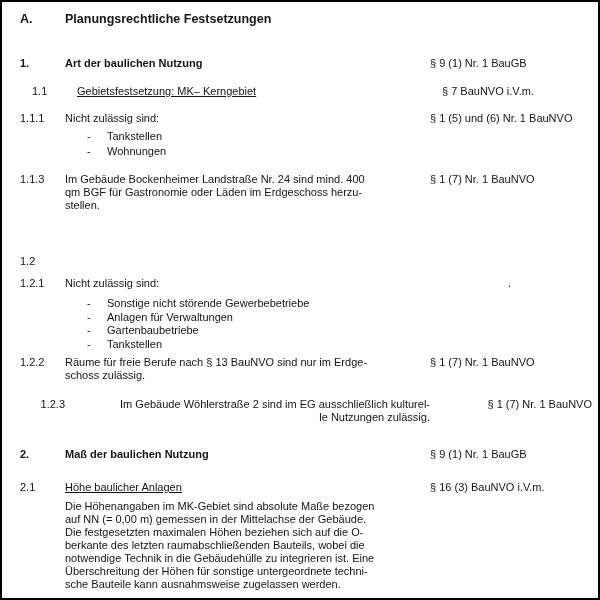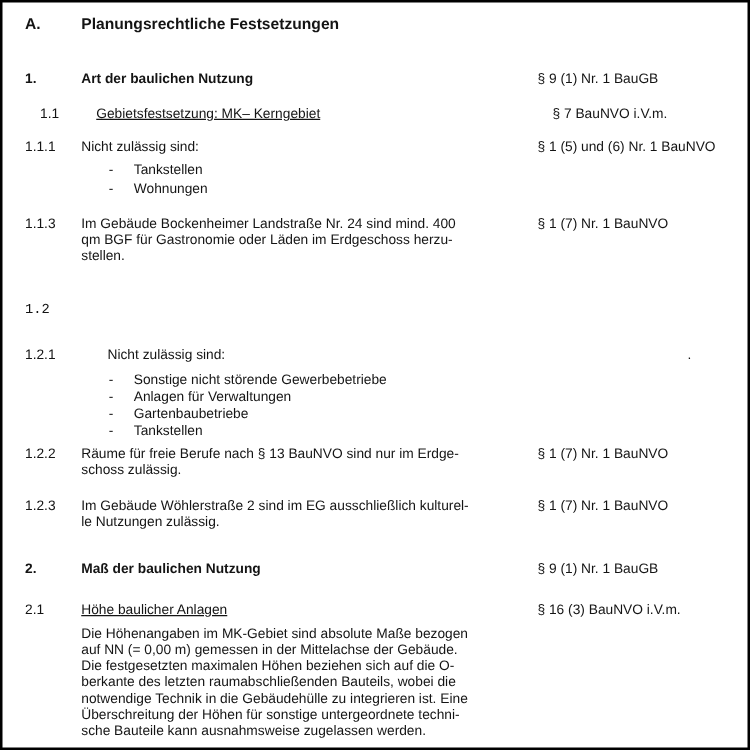--- a/index.html
+++ b/index.html
@@ -23,25 +23,25 @@
   .bold { font-weight: bold; }
   .u { text-decoration: underline; }
   .pre { white-space: pre-line; }
 
   .title-row { margin-top: 2px; font-size: 12.5px; line-height: 15px; }
   #r1   { margin-top: 30px; }
   #r11  { margin-top: 15px; margin-left: 12px; }
   #r111 { margin-top: 14px; }
   #list1 { margin-top: 4px; }
   #r113 { margin-top: 15px; }
-  #r12  { margin-top: 30px; font-family: Liberation Mono, monospace; }
-  #r121 { margin-top: 23px; gap: 21px; }
+  #r12  { margin-top: 43px; }
+  #r121 { margin-top: 9px; }
   #list2 { margin-top: 7px; }
   #r122 { margin-top: 5px; }
-  #r123 { margin-top: 16px; }
+  #r123 { margin-top: 16px; text-align: right; }
   #r2   { margin-top: 24px; }
   #r21  { margin-top: 20px; }
   #r21p { margin-top: 6px; }
 
   .list { list-style: none; margin: 0; padding: 0; }
   .list li {
     display: grid; grid-template-columns: 20px 1fr;
     padding-left: 22px; line-height: 13.5px;
   }
   #list1 .list li { line-height: 14.5px; }

